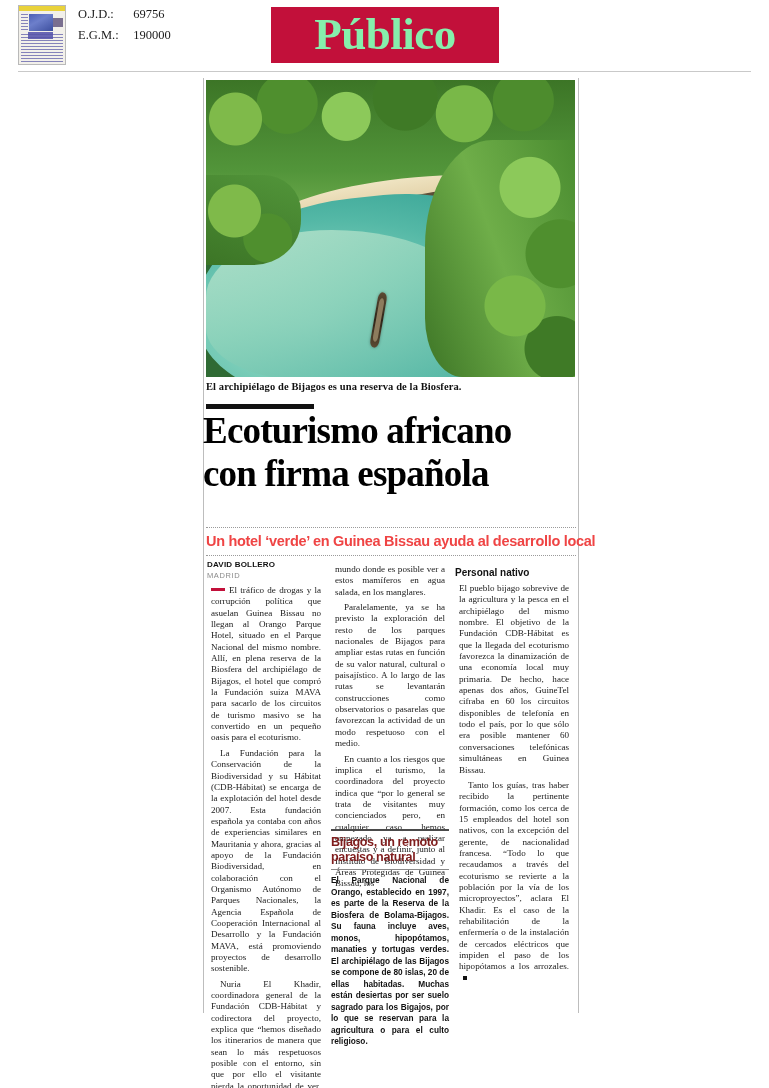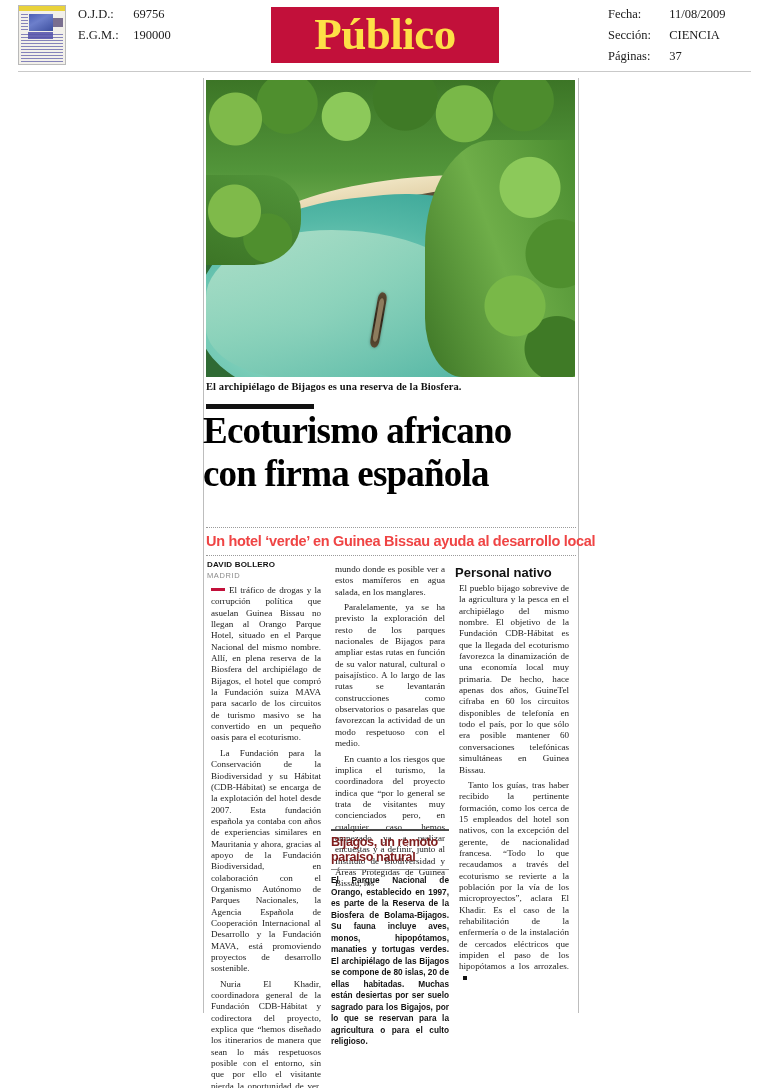--- a/index.html
+++ b/index.html
@@ -81,21 +81,21 @@
   .logo {
     position: absolute;
     left: 271px; top: 7px;
     width: 228px; height: 56px;
     background: #c2103a;
     display: flex;
     align-items: center;
     justify-content: center;
   }
   .logo-text {
-    color: #fde047;
+    color: #86efac;
     font-family: "Liberation Serif", serif;
     font-weight: bold;
     font-size: 45px;
     line-height: 45px;
     letter-spacing: -0.5px;
     margin-top: -2px;
   }
 
   .dateblock {
     position: absolute;
@@ -311,21 +311,21 @@
     width: 14px;
     height: 2.5px;
     background: #c2103a;
     vertical-align: 2.5px;
     margin-right: 4px;
   }
 
   .sub-inline {
     font-family: "Liberation Sans", sans-serif;
     font-weight: bold;
-    font-size: 13px;
+    font-size: 10px;
     line-height: 13px;
     color: #111;
     margin: 6px 0 2px 0;
   }
 
   .endmark {
     display: inline-block;
     width: 4px; height: 4px;
     background: #111;
     margin-left: 4px;
@@ -389,34 +389,20 @@
     <div>
       <span class="lbl">E.G.M.:</span>
       <span class="val">190000</span>
     </div>
   </div>
 
   <div class="logo">
     <span class="logo-text">Público</span>
   </div>
 
-  <div class="dateblock">
-    <div>
-      <span class="lbl">Fecha:</span>
-      <span>11/08/2009</span>
-    </div>
-    <div>
-      <span class="lbl">Sección:</span>
-      <span>CIENCIA</span>
-    </div>
-    <div>
-      <span class="lbl">Páginas:</span>
-      <span>37</span>
-    </div>
-  </div>
 </div>
 
 <div class="rule-top"></div>
 
 <div class="vrule left"></div>
 <div class="vrule right"></div>
 
 <div class="photo">
   <div class="ph-forest-top"></div>
   <div class="ph-sand"></div>

